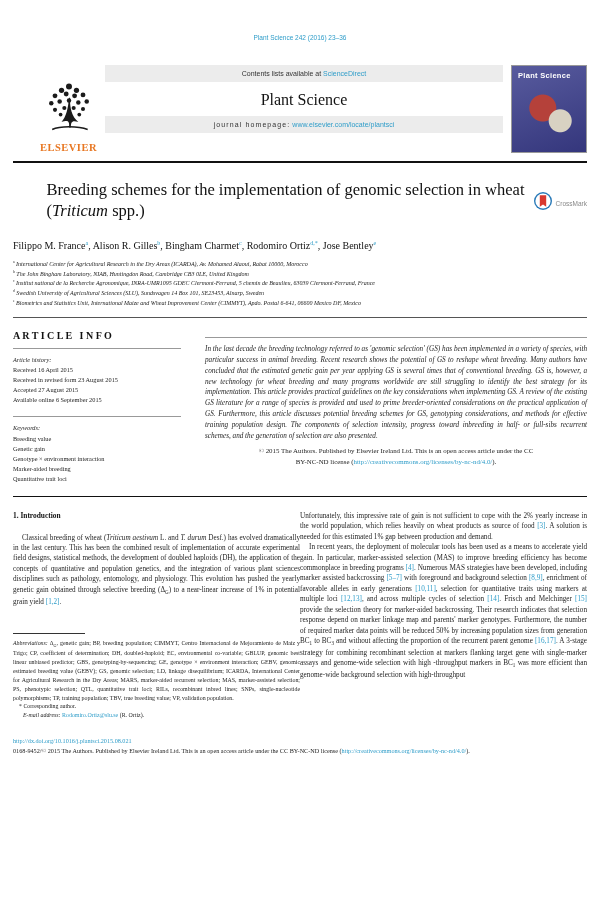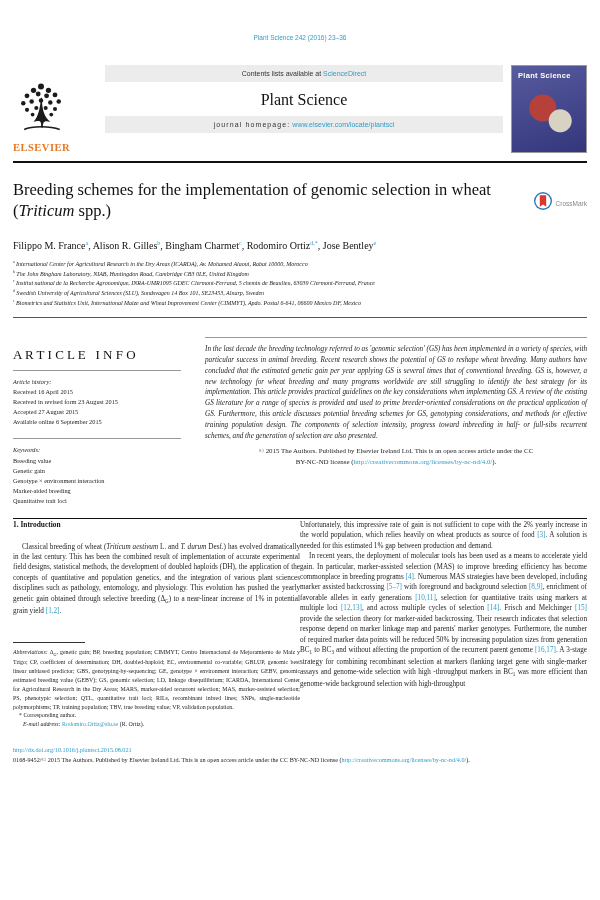--- a/index.html
+++ b/index.html
@@ -3,66 +3,66 @@
 <meta charset="utf-8">
 <style>
   html,body{margin:0;padding:0;background:#f5f5f5;}
   .page{width:600px;height:900px;margin:0 auto;background:#fff;box-sizing:border-box;
         padding:34px 13px 0;font-family:"Liberation Serif",serif;color:#1e1e1e;
         position:relative;overflow:hidden;}
   .link{color:#2f9dc9;text-decoration:none;cursor:pointer;}
   .citation{text-align:center;font-size:6.5px;color:#2f9dc9;font-family:"Liberation Sans",sans-serif;}
   
   .header{display:flex;margin-top:24px;align-items:stretch;}
-  .elsevier{width:84px;display:flex;flex-direction:column;align-items:flex-start;justify-content:flex-end;}
+  .elsevier{width:84px;display:flex;flex-direction:column;align-items:flex-end;justify-content:flex-end;}
   .els-text{color:#e87722;font-size:10.5px;font-weight:bold;letter-spacing:.5px;margin-top:1px;}
   .mid{flex:1;display:flex;flex-direction:column;margin:0 8px;}
   .strip{background:#ececec;font-family:"Liberation Sans",sans-serif;font-size:7px;text-align:center;
          padding:5px 0;color:#333;}
   .jtitle{font-size:16px;text-align:center;padding:9px 0 7px;color:#111;}
   .hp-label{letter-spacing:1.1px;}
   .cover{width:74px;height:86px;background:linear-gradient(160deg,#585b9e,#34367c);
          border:1px solid #999;position:relative;overflow:hidden;}
   .cover-title{color:#fff;font-family:"Liberation Sans",sans-serif;font-weight:bold;font-size:7.5px;
                padding:5px 0 0 6px;letter-spacing:.3px;}
   .cover-art{position:absolute;left:8px;top:20px;width:60px;height:58px;
      background:
        radial-gradient(circle at 67% 60%, #d8d2c2 0 11px, rgba(0,0,0,0) 12px),
        radial-gradient(circle at 38% 38%, #b5413a 0 13px, rgba(0,0,0,0) 14px),
        radial-gradient(circle at 44% 44%, #e8e2d2 0 2px, rgba(0,0,0,0) 3px),
        radial-gradient(circle at 30% 34%, #e0d8c8 0 1.5px, rgba(0,0,0,0) 2.5px);}
   .rule-thick{border-top:2.5px solid #111;margin-top:8px;}
   
-  .title-row{display:flex;justify-content:space-between;align-items:flex-start;margin-top:16px;}
+  .title-row{display:flex;justify-content:flex-end;align-items:flex-start;margin-top:16px;}
   h1{font-size:16.5px;font-weight:normal;margin:0;line-height:1.3;width:486px;color:#111;}
   .crossmark{display:flex;align-items:center;gap:3px;margin-top:12px;}
   .cm-text{font-family:"Liberation Sans",sans-serif;font-size:6.5px;color:#888;}
   
   .authors{margin-top:18px;font-size:10px;color:#111;}
   .author:not(:first-child)::before{content:", ";}
   sup{font-size:60%;}
   .authors sup{color:#2f9dc9;}
   .affils{margin-top:9px;}
   .affil{font-size:6px;font-style:italic;line-height:1.6;color:#222;}
   .affil sup{font-style:normal;}
   .rule-thin{border-top:1px solid #555;margin-top:9px;}
   
   .meta{display:flex;padding-top:12px;}
   .info-col{width:168px;margin-right:24px;}
   .abs-col{flex:1;}
-  .sec-head{font-size:13px;font-weight:normal;white-space:pre;color:#111;margin-top:17px;}
+  .sec-head{font-size:10px;font-weight:bold;white-space:pre;color:#111;}
   .rule-col{border-top:1px solid #999;margin:7px 0 6px;}
   .sp{margin-top:11px;}
   .ital{font-style:italic;}
   .info-line,.ital{font-size:6.3px;line-height:1.6;}
   .abs-text{font-size:7.2px;line-height:1.5;text-align:justify;margin:0;font-style:italic;}
   .copyright{font-size:6.9px;margin-top:5px;text-align:center;line-height:1.5;}
   .rule-mid{border-top:1.5px solid #111;margin-top:12px;}
   
-  .columns{display:flex;margin-top:1px;}
+  .columns{display:flex;margin-top:14px;}
   .col{flex:1;font-size:7.2px;line-height:1.45;text-align:justify;}
   .col p{margin:0;}
   h2{font-size:7.4px;margin:0 0 11px;font-weight:bold;color:#111;}
   .indent{text-indent:9px;}
   .ref{color:#2f9dc9;}
   sub{font-size:70%;}
   
   .footnote{margin-top:26px;}
   .fn-rule{width:72px;border-top:1px solid #333;margin-bottom:5px;}
   .fn-text{font-size:5.9px;line-height:1.5;text-align:justify;margin:0;}

